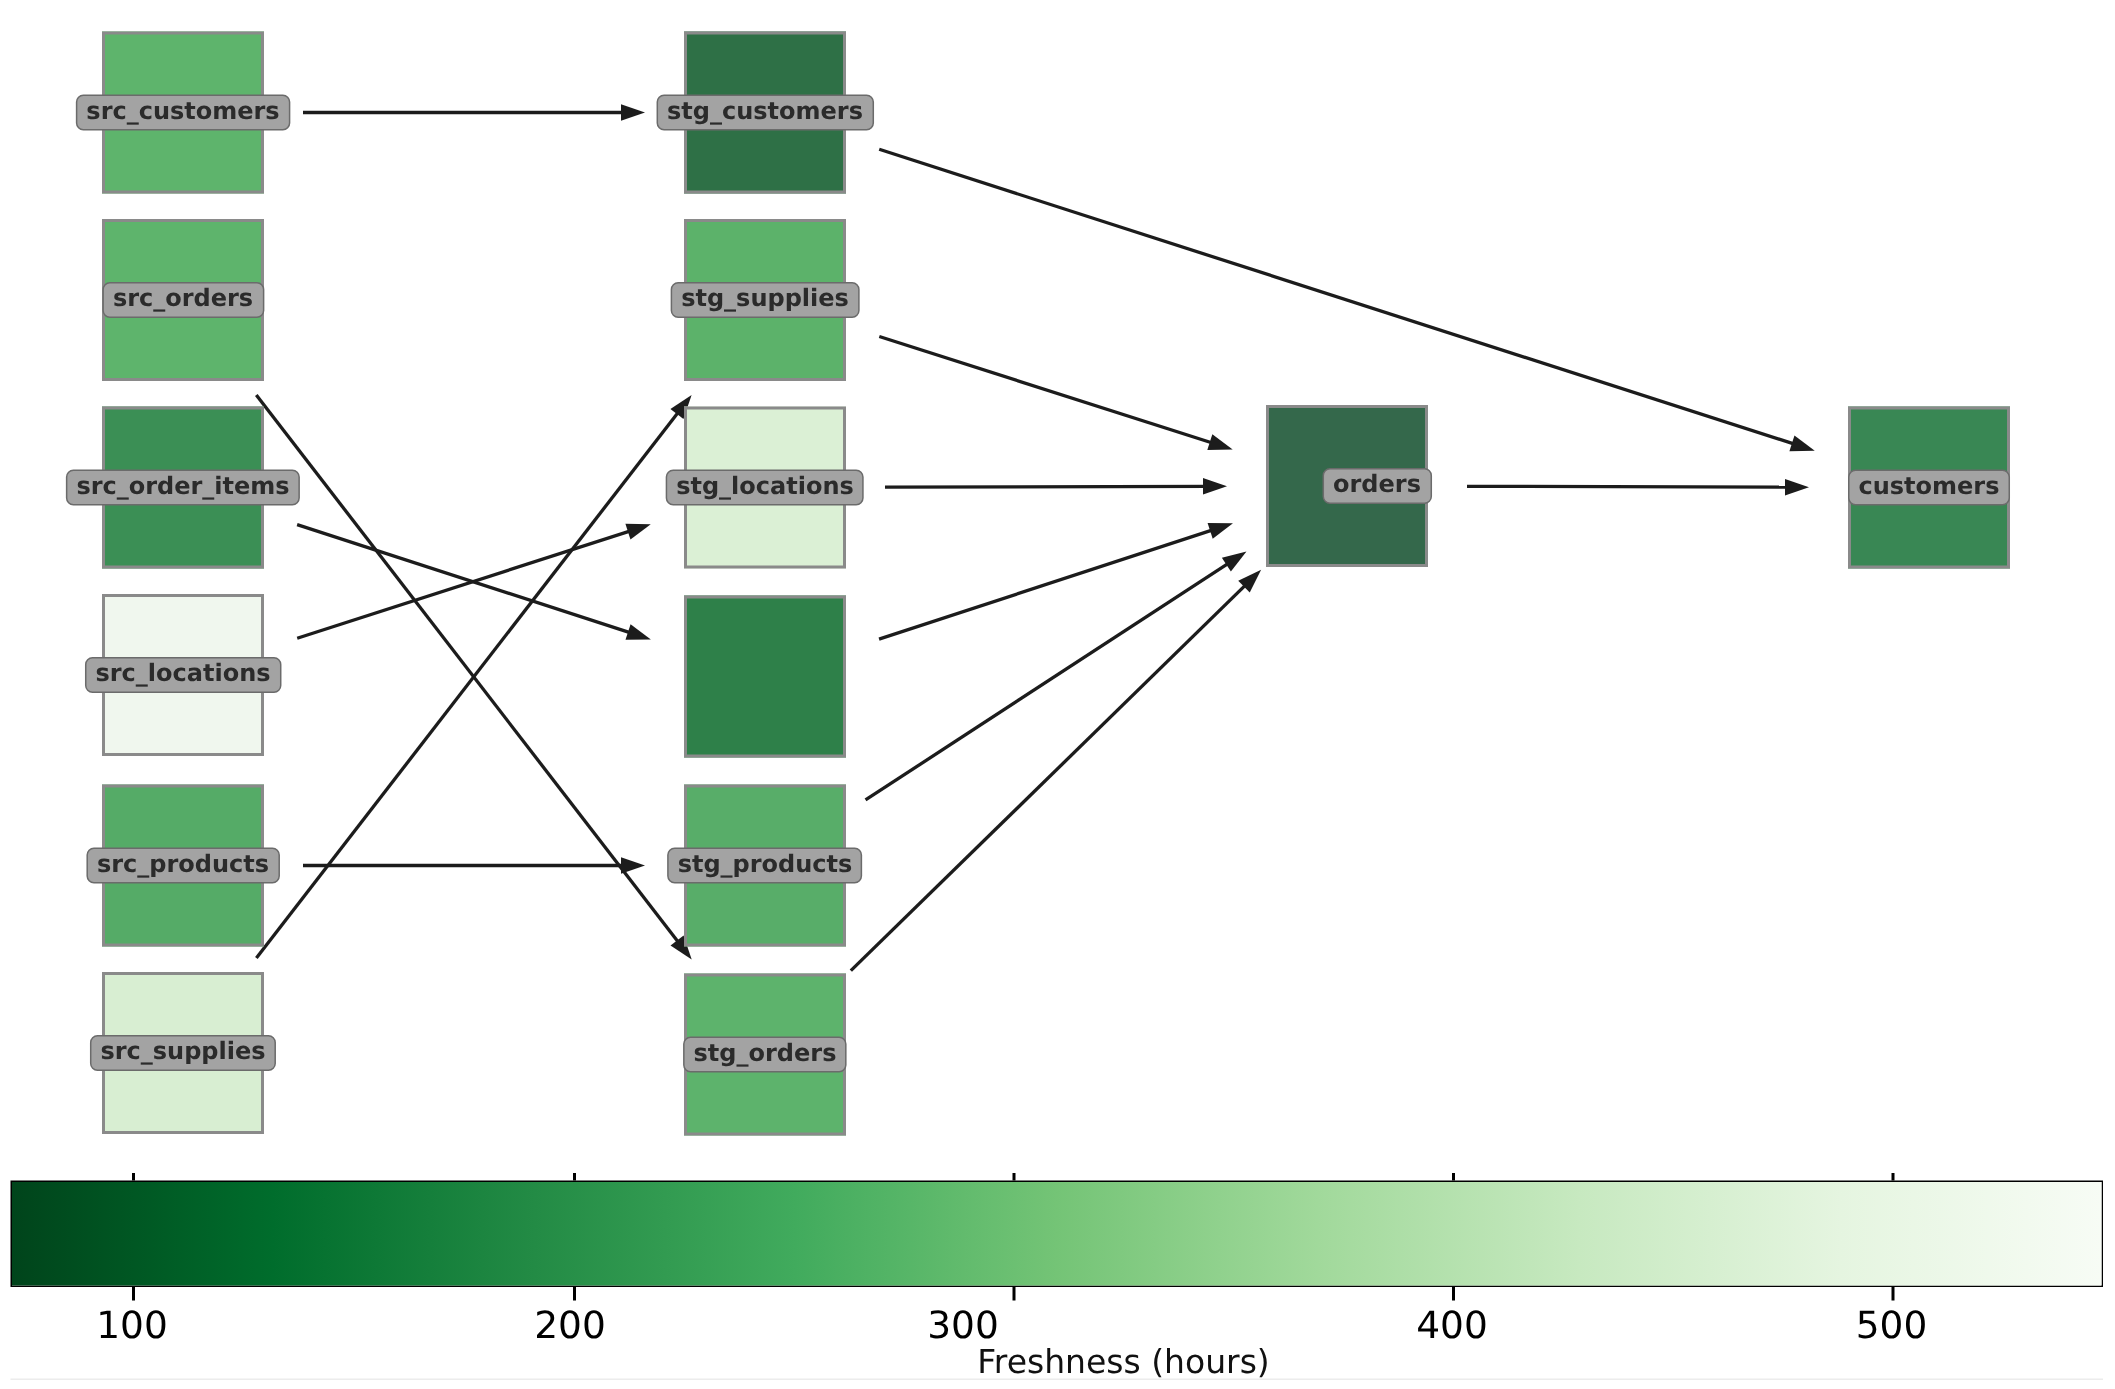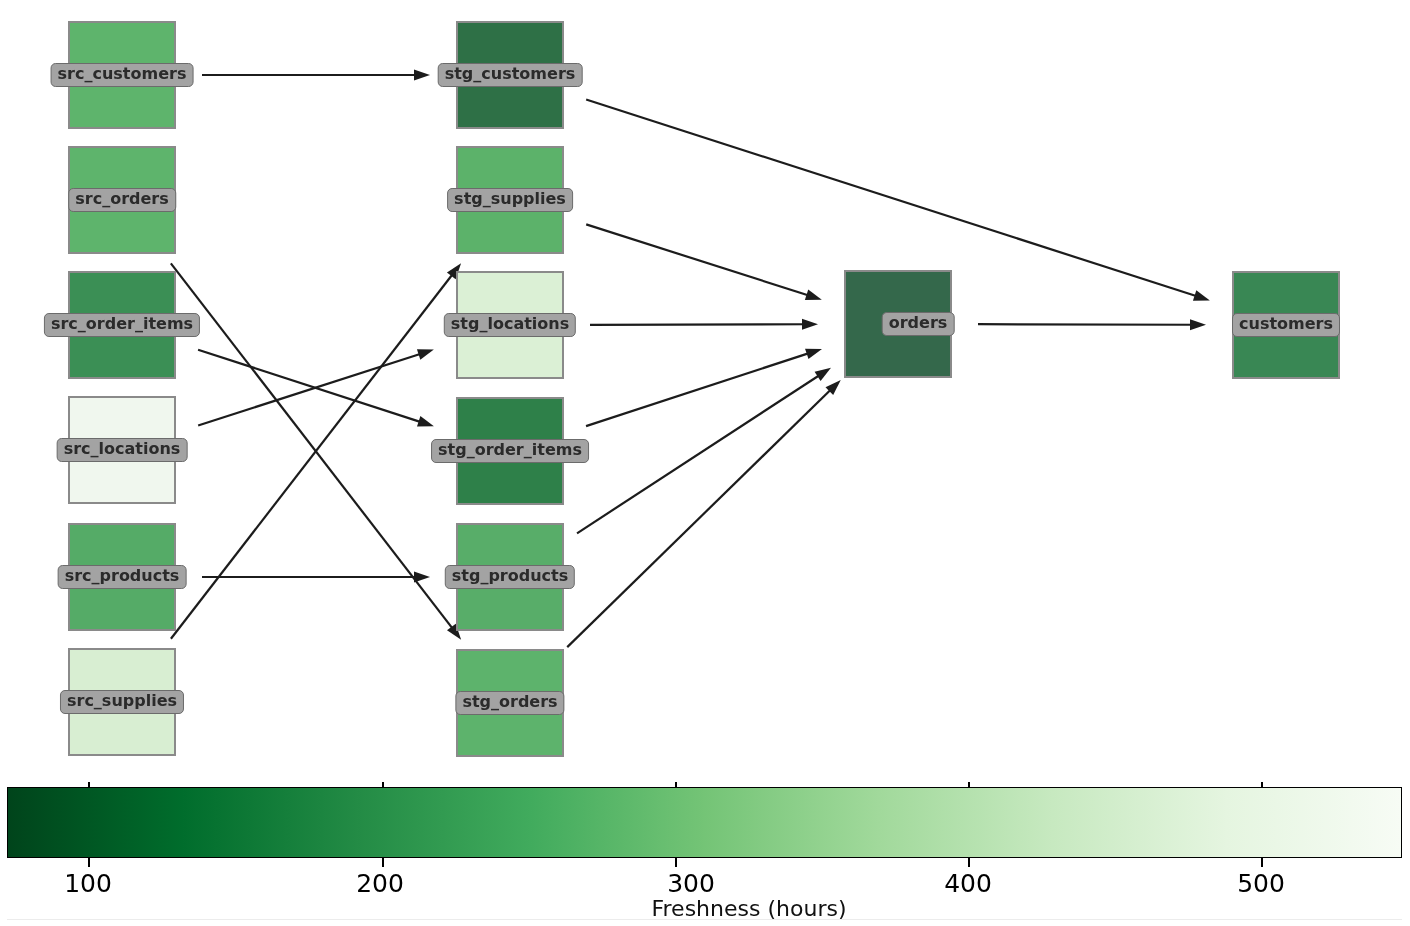--- a/index.html
+++ b/index.html
@@ -91,33 +91,32 @@
     <div class="node" style="left: 1232px; top: 271px; width: 108px; height: 108px; background: rgb(57, 135, 84);"></div>
     <div class="node-label" style="left: 122px; top: 75px;">src_customers</div>
     <div class="node-label" style="left: 122px; top: 200px;">src_orders</div>
     <div class="node-label" style="left: 122px; top: 325px;">src_order_items</div>
     <div class="node-label" style="left: 122px; top: 450px;">src_locations</div>
     <div class="node-label" style="left: 122px; top: 577px;">src_products</div>
     <div class="node-label" style="left: 122px; top: 702px;">src_supplies</div>
     <div class="node-label" style="left: 510px; top: 75px;">stg_customers</div>
     <div class="node-label" style="left: 510px; top: 200px;">stg_supplies</div>
     <div class="node-label" style="left: 510px; top: 325px;">stg_locations</div>
-    <div class="node-label" style="left: 510px; top: 451px;">stg_order_items</div>
     <div class="node-label" style="left: 510px; top: 577px;">stg_products</div>
     <div class="node-label" style="left: 510px; top: 703px;">stg_orders</div>
     <div class="node-label" style="left: 898px; top: 324px; margin-left: 20px;">orders</div>
     <div class="node-label" style="left: 1286px; top: 325px;">customers</div>
     <div class="cb-tick bottom" style="left: 88px;"></div>
     <div class="cb-tick top" style="left: 88px;"></div>
     <div class="cb-ticklabel" style="left: 88px;">100</div>
     <div class="cb-tick bottom" style="left: 382px;"></div>
     <div class="cb-tick top" style="left: 382px;"></div>
     <div class="cb-ticklabel" style="left: 380px;">200</div>
     <div class="cb-tick bottom" style="left: 675px;"></div>
     <div class="cb-tick top" style="left: 675px;"></div>
-    <div class="cb-ticklabel" style="left: 691px;">300</div>
+    <div class="cb-ticklabel" style="left: 642px;">300</div>
     <div class="cb-tick bottom" style="left: 968px;"></div>
     <div class="cb-tick top" style="left: 968px;"></div>
     <div class="cb-ticklabel" style="left: 968px;">400</div>
     <div class="cb-tick bottom" style="left: 1261px;"></div>
     <div class="cb-tick top" style="left: 1261px;"></div>
     <div class="cb-ticklabel" style="left: 1261px;">500</div>
   </div>
 
 </body></html>

